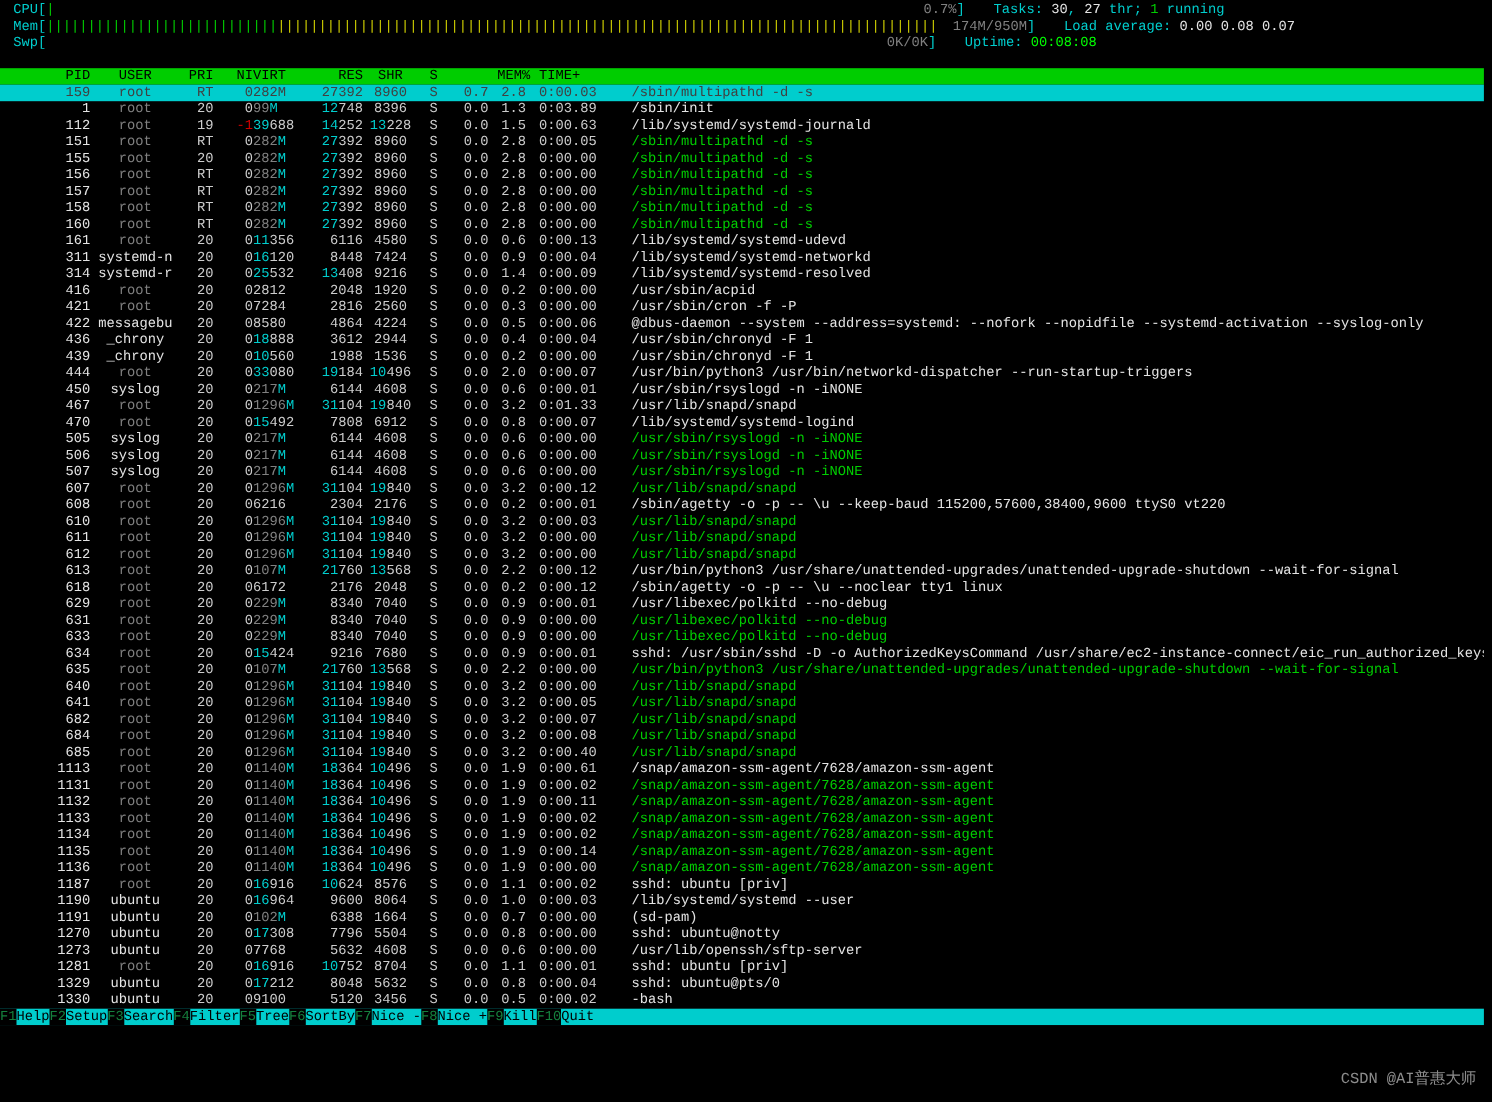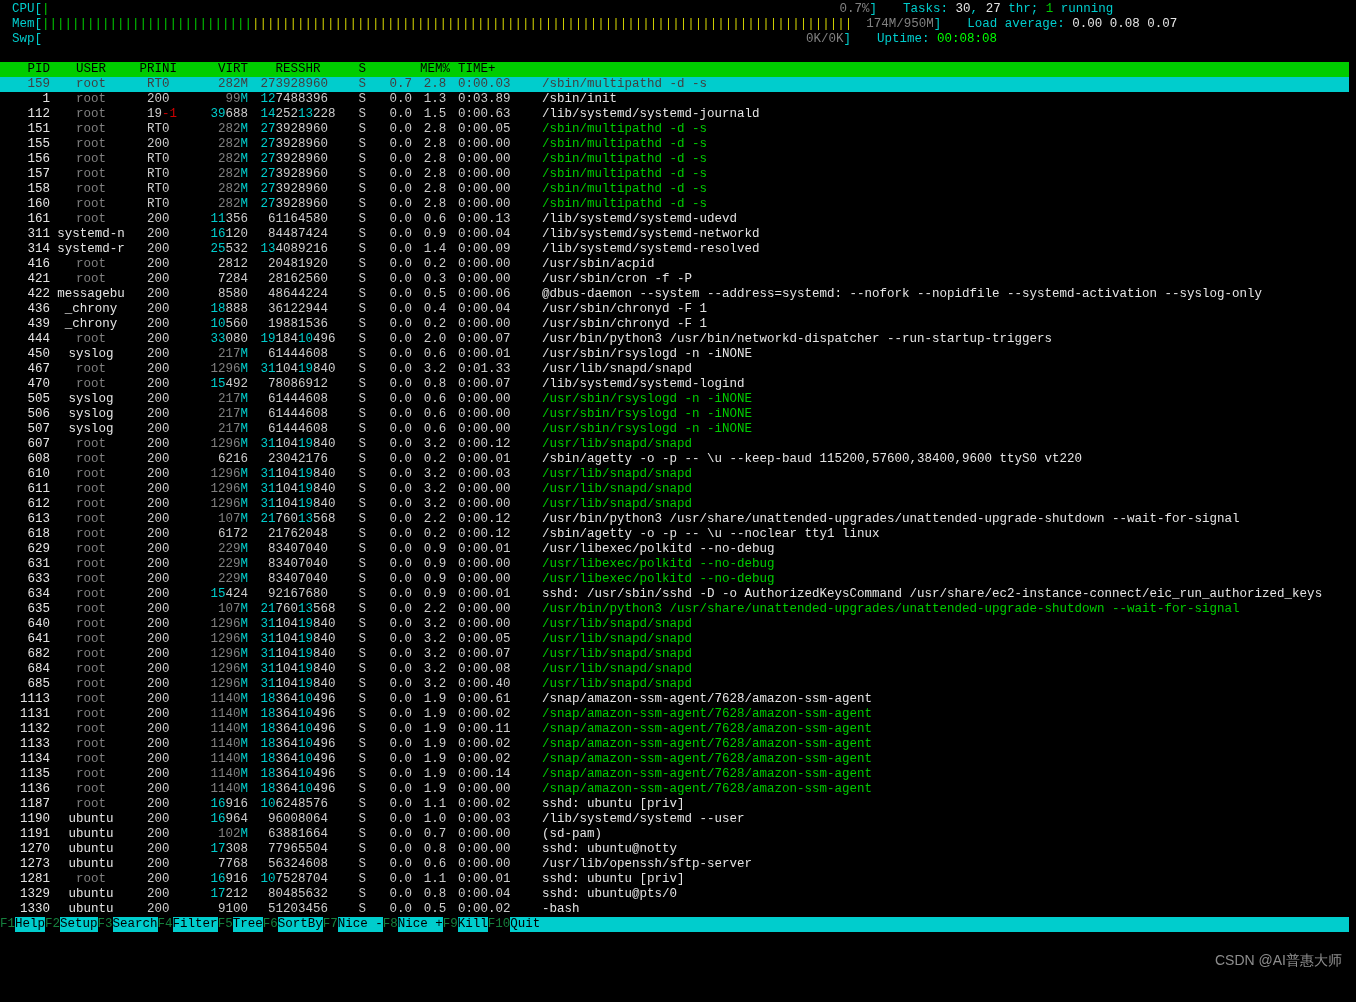--- a/index.html
+++ b/index.html
@@ -22,44 +22,44 @@
     white-space: pre;
     display: flex;
   }
   .cyan { color: #00cdcd; }
   .green { color: #00cd00; }
   .brgreen { color: #00ff00; }
   .yellow { color: #cdcd00; }
   .dim { color: #808080; }
   .red { color: #cd0000; }
   .white { color: #e4e4e4; }
-  .col-pid   { width: 50px; text-align: right; }
+  .col-pid   { width: 50px; text-align: right; padding-left: 32px; }
   .col-user  { width: 70px; text-align: center; padding-left:6px;}
   .col-pri   { width: 36px; text-align: right; }
-  .col-ni    { width: 36px; }
-  .col-virt  { width: 50px; text-align: right; }
+  .col-ni    { width: 36px; text-align: right; }
+  .col-virt  { width: 50px; text-align: left; }
   .col-res   { width: 50px; text-align: right; }
-  .col-shr   { width: 50px; text-align: left; }
+  .col-shr   { width: 50px; text-align: center; }
   .col-s     { width: 18px; text-align: right; padding-right:0;}
   .col-cpu   { width: 46px; text-align: right; }
   .col-mem   { width: 46px; text-align: center; }
   .col-time  { width: 76px; text-align: left; }
   .col-cmd   { flex: 1; text-align: left; padding-left:8px; white-space:pre; overflow:hidden;}
   .hdr-row { background:#00cd00; color:#000; }
   .hdr-row .col-cpu { background:#737373;margin-top:35px; }
   .sel-row { background:#00cdcd; color:#404040; }
   .footer-row { background:#00cdcd; color:#000; height:15px; display:flex;}
   .footer-row .fk { background:#000; color:#15803d; }
   .watermark {
     position: fixed;
     right: 14px;
-    bottom: 34px;
+    bottom: 12px;
     color: rgba(200,200,200,0.7);
     font-size: 14px;
-    font-family: Liberation Sans, sans-serif;
+    font-family: Liberation Mono, monospace;
     pointer-events: none;
   }
   .meter-line{display:flex;}
 </style>
 </head>
 <body>
 
 <div class="term">
 
   <div class="row meter-line">

